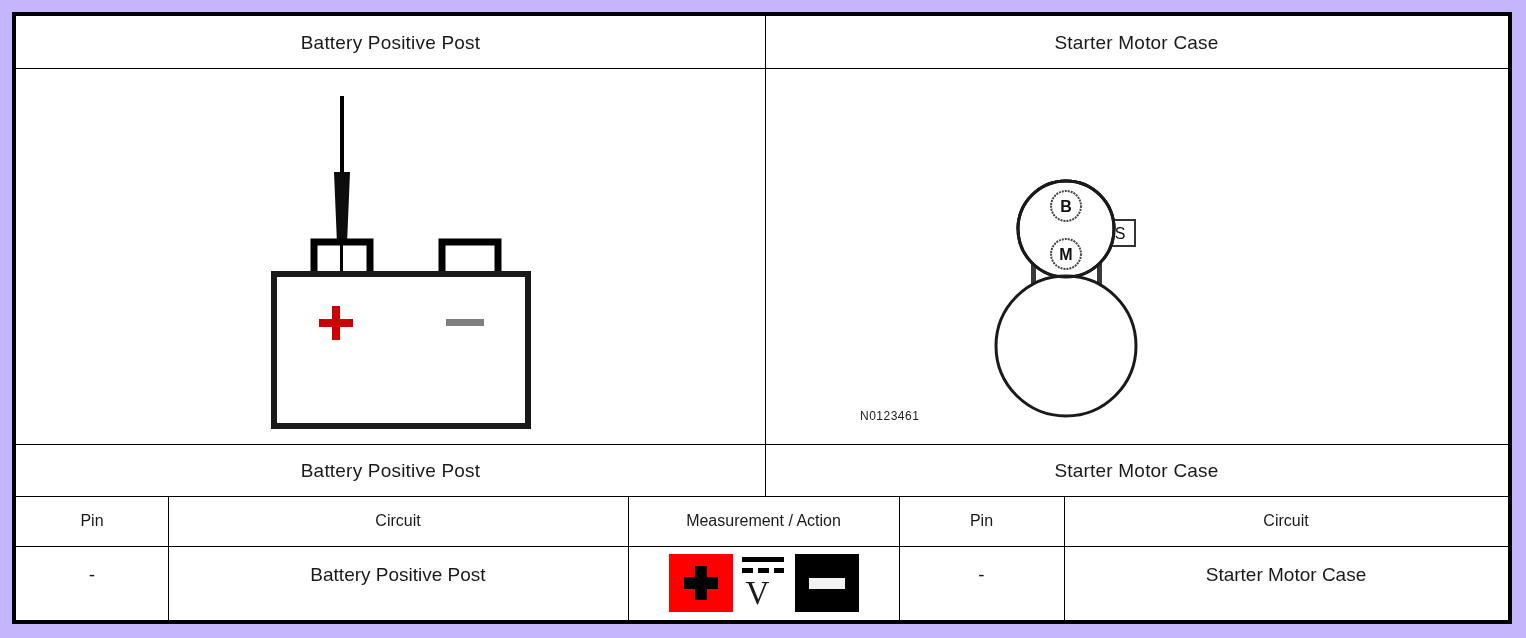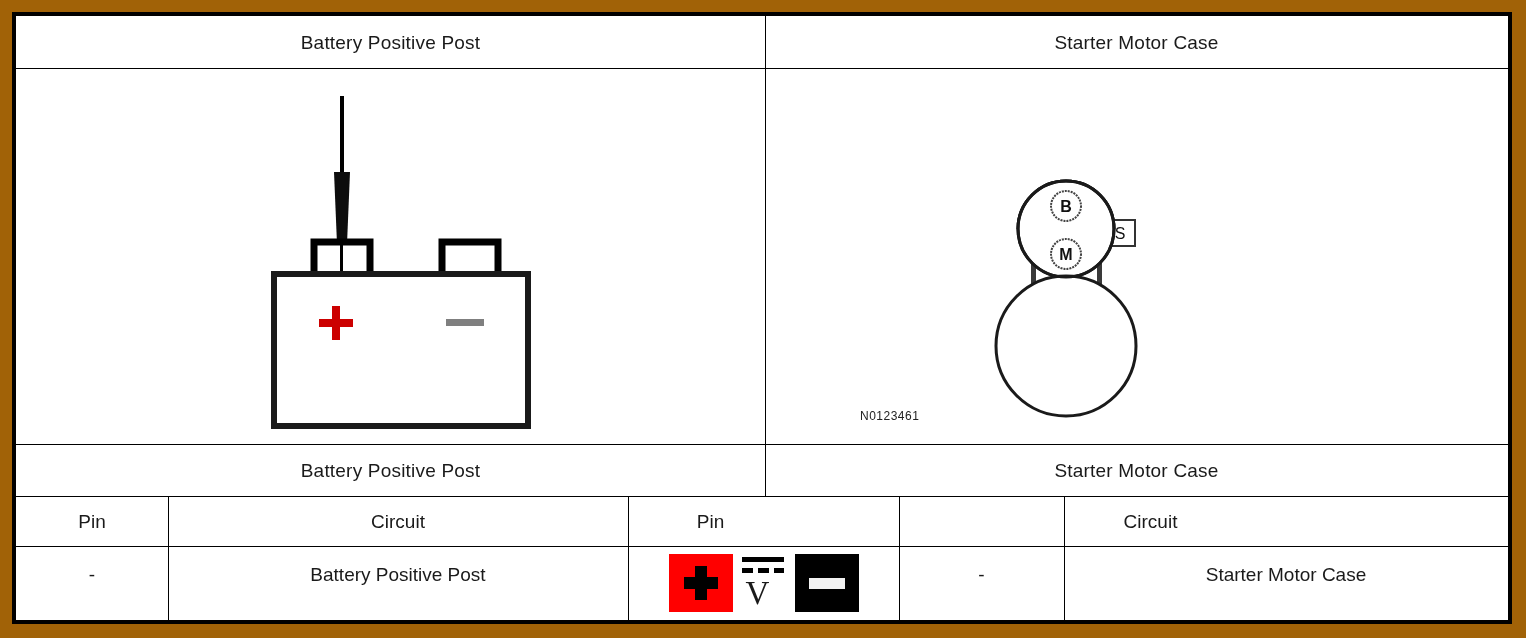--- a/index.html
+++ b/index.html
@@ -2,21 +2,21 @@
 <html><head>
 <meta charset="utf-8">
 <style>
   html,body{margin:0;padding:0;background:#ffffff;}
   body{
     width:1526px;height:638px;
     font-family:"Liberation Sans", sans-serif;
     color:#000000;
     -webkit-font-smoothing:antialiased;
   }
-  .page{position:relative;width:1526px;height:638px;overflow:hidden;background:#a16207;}
+  .page{position:relative;width:1526px;height:638px;overflow:hidden;background:#c4b5fd;}
 
   
   .frame{
     position:absolute;left:12px;top:12px;
     width:1500px;height:612px;
     border:4px solid #000;
     box-sizing:border-box;
     background:#fff;
   }
 
@@ -35,21 +35,21 @@
   
   .illus{position:absolute;}
   .illus svg{display:block;}
   .trow{position:absolute;left:0;right:0;display:flex;}
   .tcell{
     display:flex;align-items:center;justify-content:center;
     font-size:19px;line-height:1;color:#1a1a1a;
     box-sizing:border-box;
     height:100%;
   }
-  .tcell.head{font-size:19px;}
+  .tcell.head{font-size:16px;}
 
   
   .meas{display:flex;align-items:center;justify-content:center;gap:7px;}
   .sq{width:64px;height:58px;display:flex;align-items:center;justify-content:center;box-sizing:border-box;}
   .sq.red{background:#ff0000;}
   .sq.blk{background:#000000;}
   .plusglyph{position:relative;width:34px;height:34px;}
   .plusglyph:before,.plusglyph:after{content:"";position:absolute;background:#000;}
   .plusglyph:before{left:11px;top:0;width:12px;height:34px;}
   .plusglyph:after{left:0;top:11px;width:34px;height:12px;}
@@ -136,20 +136,21 @@
     <div class="titlerow" style="top:428px;height:52px;">
       <div class="titlecell" style="width:749px;height:52px;">Battery Positive Post</div>
       <div class="titlecell" style="flex:1;height:52px;">Starter Motor Case</div>
     </div>
     <div class="vline" style="left:749px;top:428px;height:52px;"></div>
     <div class="hline" style="top:480px;"></div>
 
     <div class="trow" style="top:480px;height:50px;">
       <div class="tcell head" style="width:152px;">Pin</div>
       <div class="tcell head" style="width:460px;">Circuit</div>
+      <div class="tcell head" style="width:271px;">Measurement / Action</div>
       <div class="tcell head" style="width:165px;">Pin</div>
       <div class="tcell head" style="flex:1;">Circuit</div>
     </div>
     <div class="hline" style="top:530px;"></div>
 
     <div class="trow" style="top:530px;height:74px;">
       <div class="tcell" style="width:152px;align-items:flex-start;padding-top:19px;">-</div>
       <div class="tcell" style="width:460px;align-items:flex-start;padding-top:19px;">Battery Positive Post</div>
 
       <div class="tcell" style="width:271px;align-items:flex-start;padding-top:8px;">

